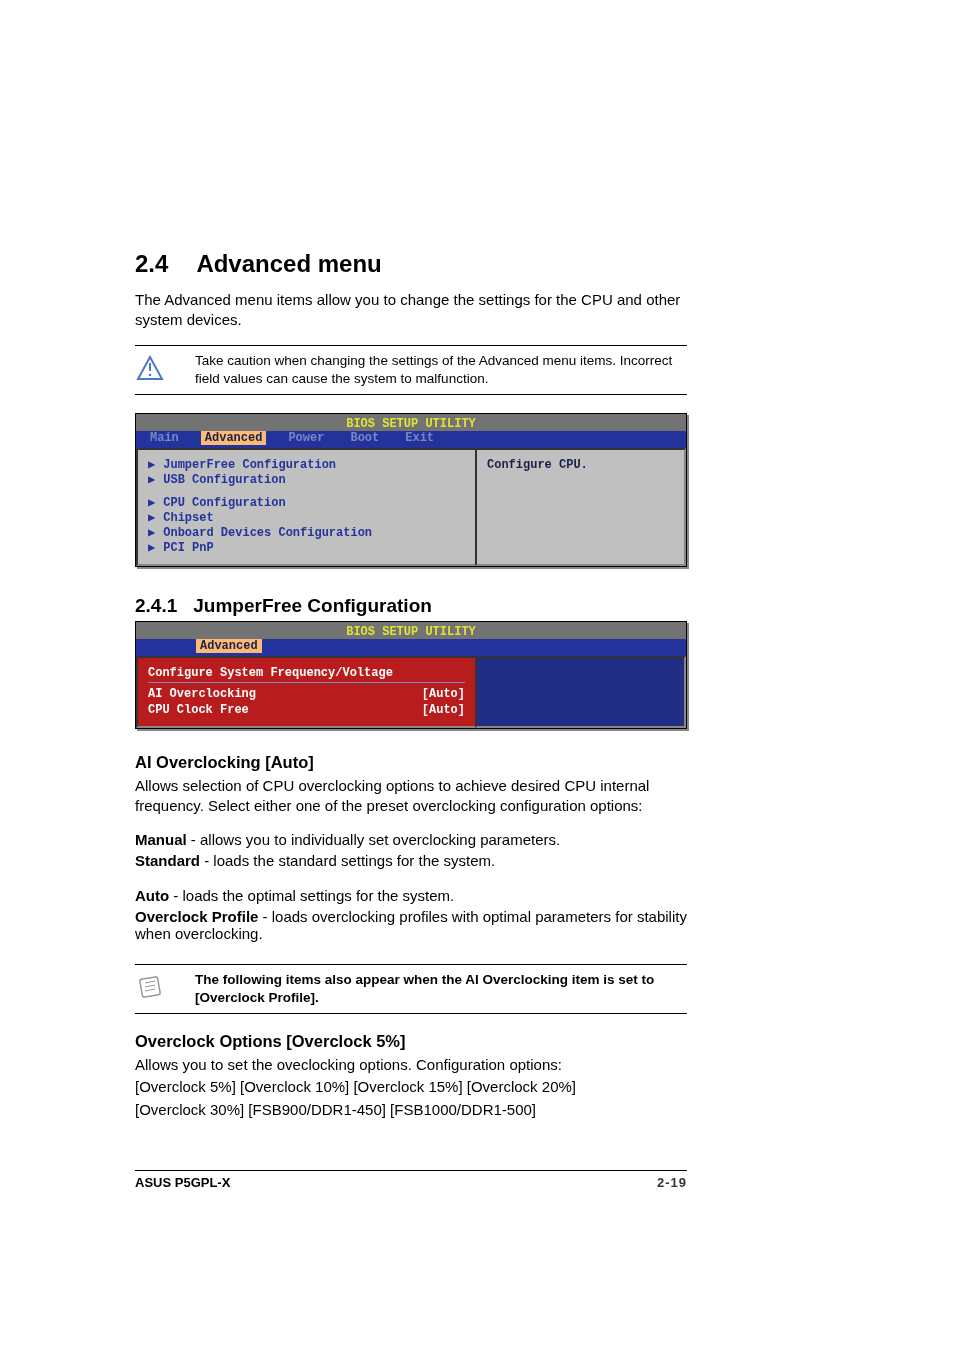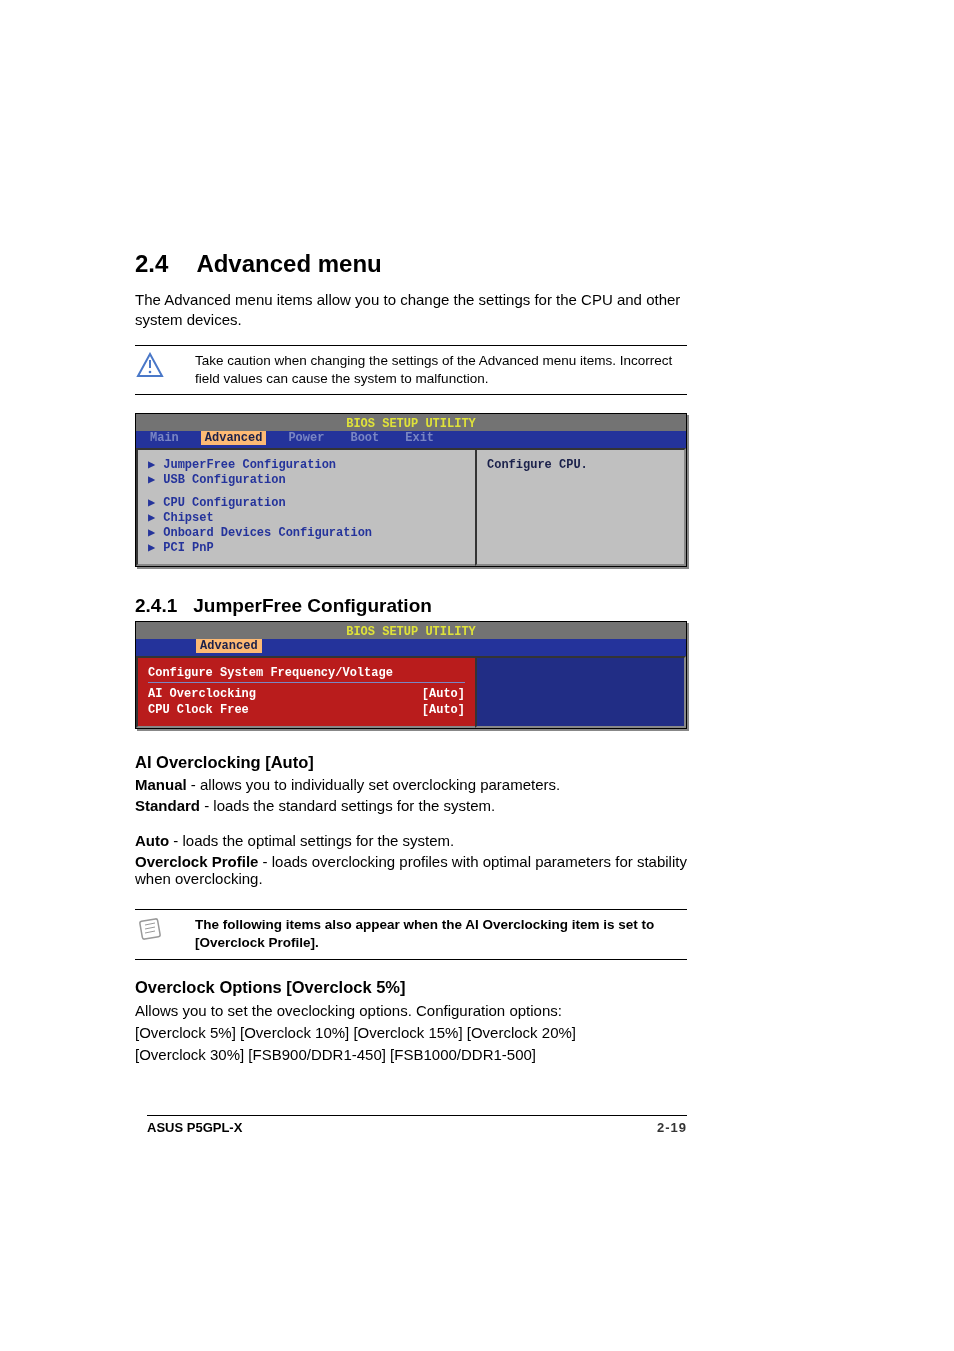--- a/index.html
+++ b/index.html
@@ -23,21 +23,21 @@
     margin-bottom: 12px;
   }
   .section-num { display: inline-block; margin-right: 28px; }
   .body-text {
     font-size: 15px;
     line-height: 1.35;
     margin-bottom: 14px;
   }
   .note-block {
     display: flex;
-    align-items: flex-start;
+    align-items: center;
     border-top: 1px solid #000;
     border-bottom: 1px solid #000;
     padding: 6px 0;
     margin-bottom: 18px;
   }
   .note-icon {
     width: 30px;
     flex-shrink: 0;
     text-align: center;
     padding-right: 8px;
@@ -141,21 +141,20 @@
   .opt-line { margin: 4px 0; font-size: 15px; }
   .opt-line .bold { font-weight: bold; }
   .footer {
     display: flex;
     justify-content: space-between;
     border-top: 1px solid #000;
     margin-top: 50px;
     padding-top: 4px;
     font-size: 13px;
     font-weight: bold;
-    margin-left: 12px;
   }
   .footer .pg { color: #333; letter-spacing: 1px; }
 </style>
 </head>
 <body>
 
 <div class="page">
 
   <div class="section-heading">
     <span class="section-num">2.4</span><span>Advanced menu</span>
@@ -239,20 +238,21 @@
         <div class="bios-setting-row">
           <span>CPU Clock Free</span>
           <span class="val">[Auto]</span>
         </div>
       </div>
       <div class="bios-right dark"></div>
     </div>
   </div>
 
   <div class="setting-heading">AI Overclocking [Auto]</div>
+  <div class="body-text">Allows selection of CPU overclocking options to achieve desired CPU internal frequency. Select either one of the preset overclocking configuration options:</div>
 
   <div class="opt-line"><span class="bold">Manual</span><span> - allows you to individually set overclocking parameters.</span></div>
   <div class="opt-line"><span class="bold">Standard</span><span> - loads the standard settings for the system.</span></div>
   <div style="height:10px;"></div>
   <div class="opt-line"><span class="bold">Auto</span><span> - loads the optimal settings for the system.</span></div>
   <div class="opt-line">
     <span class="bold">Overclock Profile</span><span> - loads overclocking profiles with optimal parameters for stability when overclocking.</span>
   </div>
 
   <div class="note-block" style="margin-top:22px;font-weight:bold;">

